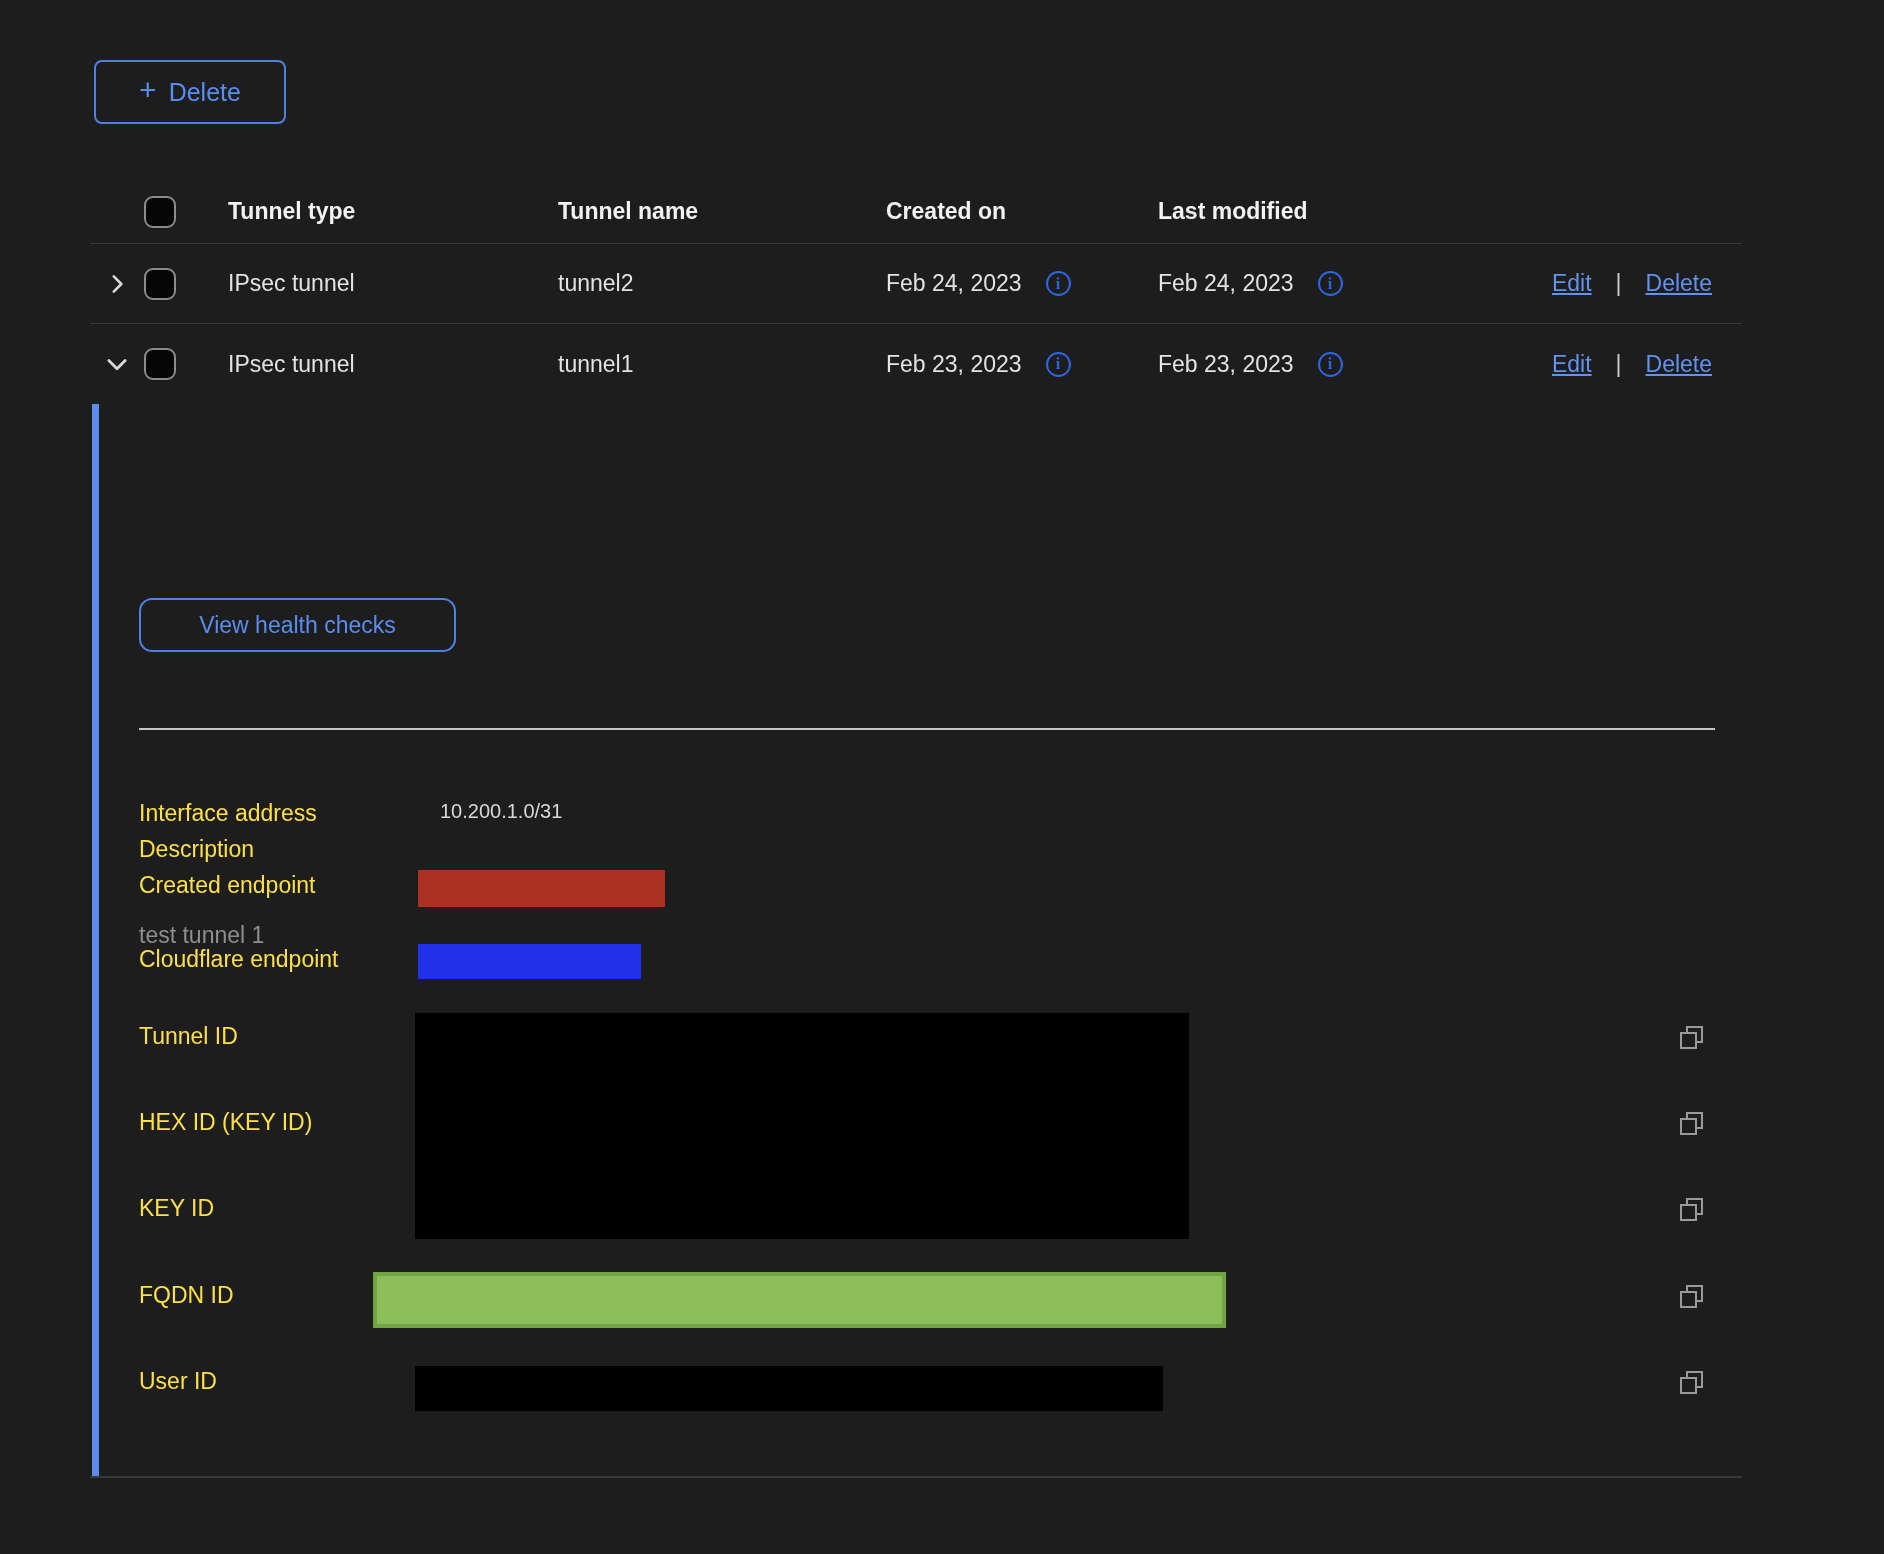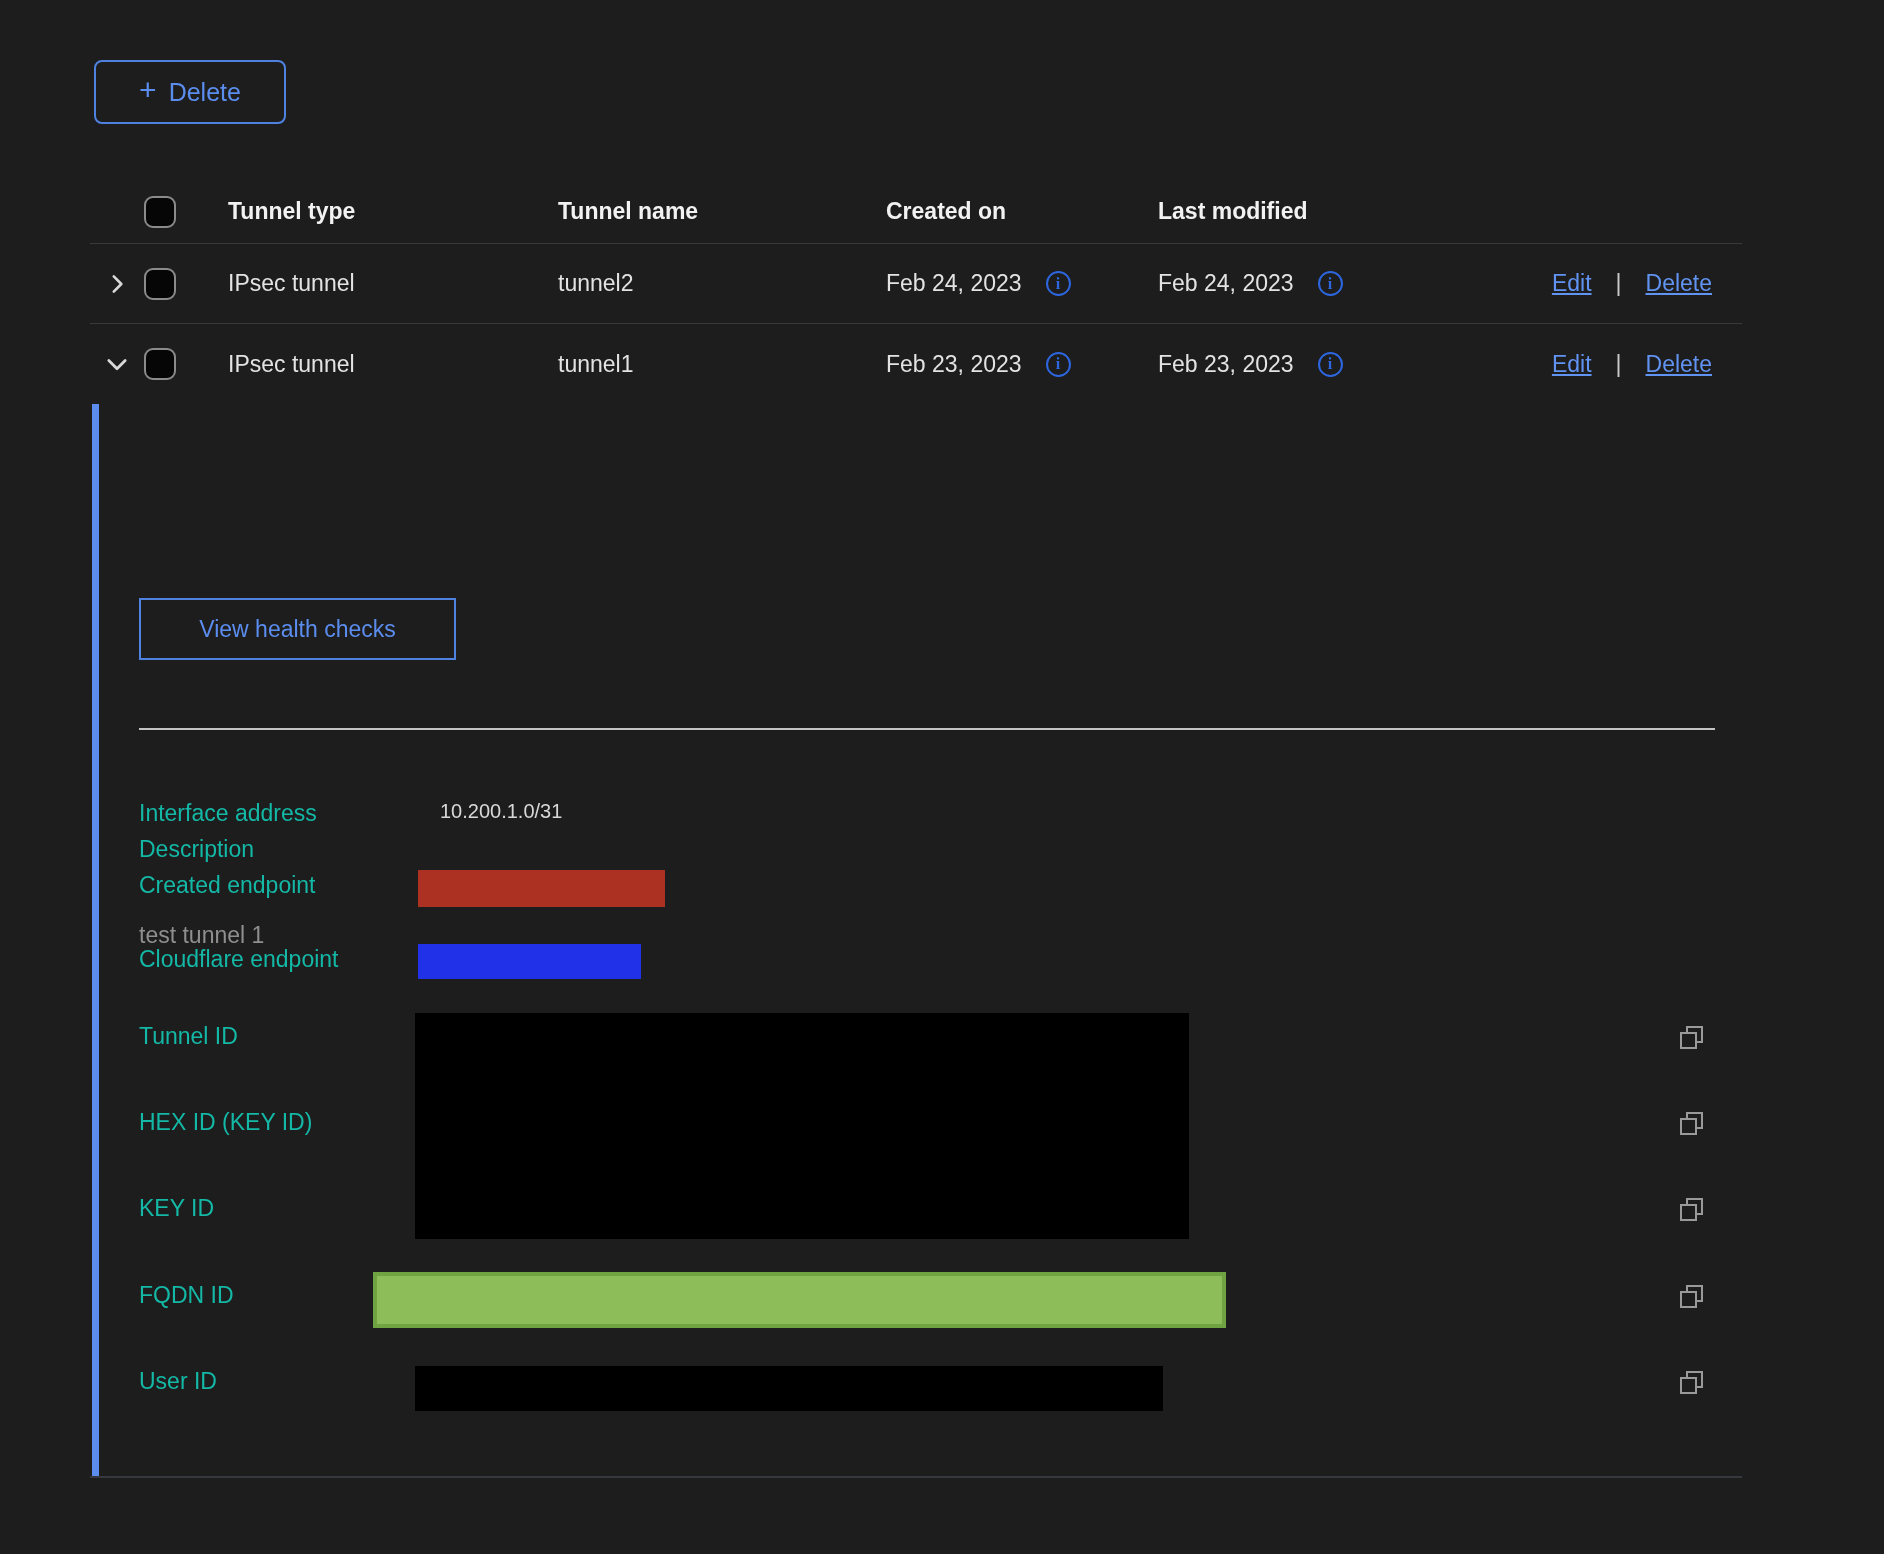--- a/index.html
+++ b/index.html
@@ -37,24 +37,24 @@
     width:25px; height:25px; border:2px solid #2d66de; border-radius:50%;
     color:#2d66de; font-size:16px; margin-left:24px; cursor:pointer;
     font-family:"Liberation Serif",serif; font-weight:bold; }
   .link { color:#6193f2; font-size:23px; text-decoration:underline; cursor:pointer; }
   .sep { color:#c9c9c9; font-size:23px; }
 
   
   .expanded { position:absolute; left:92px; top:404px; width:1652px; height:1072px;
     border-left:7px solid #5b8def; }
   .expanded .abs { position:absolute; }
-  .lbl { font-size:23px; color:#14b8a6; white-space:nowrap; }
+  .lbl { font-size:23px; color:#fde047; white-space:nowrap; }
   .muted { color:#8f8f8f; }
-  .health-btn { position:absolute; left:40px; top:194px; width:317px; height:62px;
-    background:transparent; border:2px solid #4f82e0; border-radius:0;
+  .health-btn { position:absolute; left:40px; top:194px; width:317px; height:54px;
+    background:transparent; border:2px solid #4f82e0; border-radius:13px;
     color:#5b8def; font-size:23px; font-family:"Liberation Sans",sans-serif; cursor:pointer; }
   .hr-light { position:absolute; left:40px; top:324px; width:1576px; height:2px; background:#c4c4c4; }
   .value { font-size:20px; color:#d8d8d8; }
 
   .redact { position:absolute; }
   .redact.red   { left:319px; top:466px; width:247px; height:37px; background:#ac3122; }
   .redact.blue  { left:319px; top:540px; width:223px; height:35px; background:#2031e8; }
   .redact.black-big { left:316px; top:609px; width:774px; height:226px; background:#000; }
   .redact.green { left:274px; top:868px; width:853px; height:56px; background:#8cbd59; border:4px solid #70a443; }
   .redact.black-sm { left:316px; top:962px; width:748px; height:45px; background:#000; }

